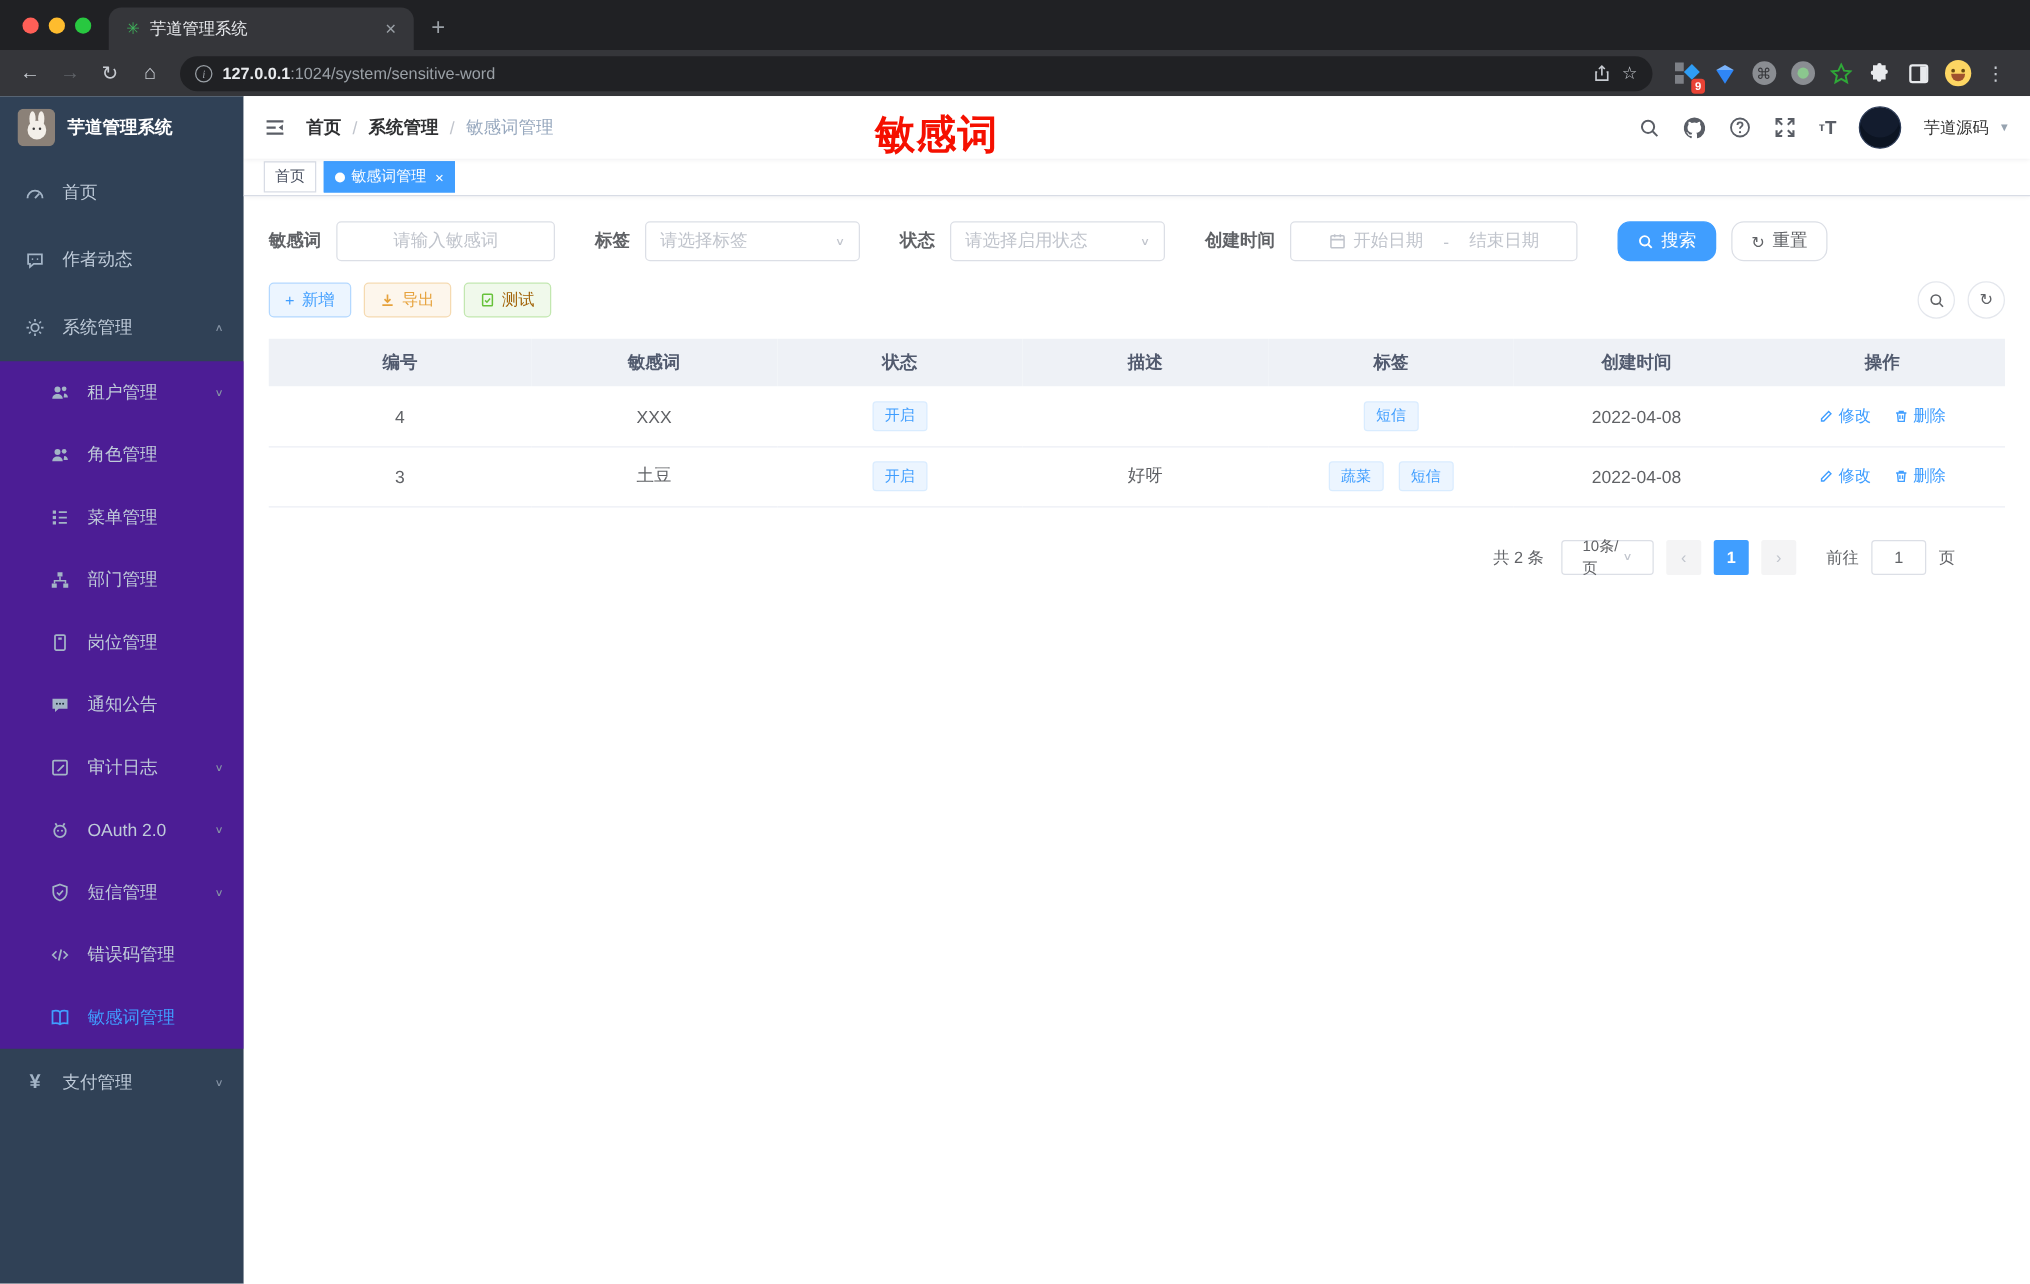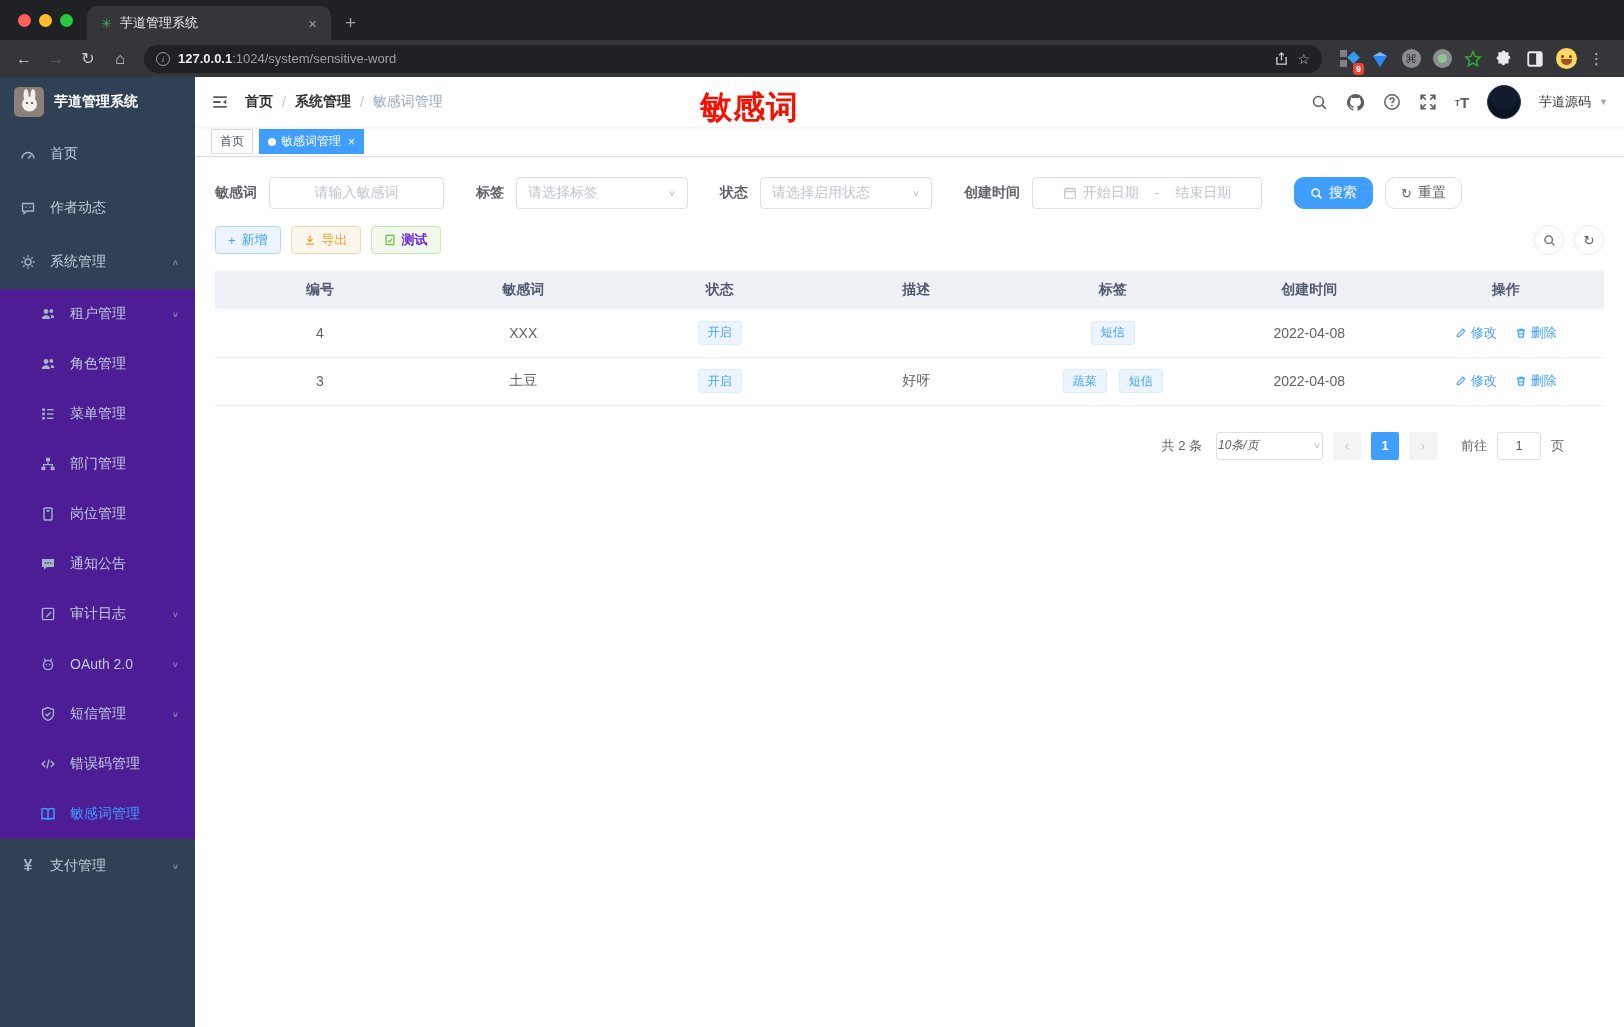--- a/index.html
+++ b/index.html
@@ -102,40 +102,40 @@
   .date-sep { color:#c0c4cc; margin:0 10px; }
   .btn { height:32px; border-radius:4px; display:inline-flex; align-items:center; gap:6px;
     padding:0 15px; font-size:14px; cursor:pointer; border:1px solid #dcdfe6; background:#fff; color:#606266; }
   .btn-primary { background:#409eff; border-color:#409eff; color:#fff; }
   .filter-row .btn { margin-right:12px;border-radius:10px; }
 
   .toolbar-row { display:flex; align-items:center; margin-top:16px; }
   .btn-sm { height:28px; padding:0 12px; font-size:13px; border-radius:4px; }
   .btn-plain-primary { background:#ecf5ff; border:1px solid #b3d8ff; color:#409eff; }
   .btn-plain-warning { background:#fdf6ec; border:1px solid #f5dab1; color:#e6a23c; }
-  .btn-plain-success { background:#f0f9eb; border:1px solid #c2e7b0; color:#6d28d9;font-weight:bold; }
+  .btn-plain-success { background:#f0f9eb; border:1px solid #c2e7b0; color:#a16207; }
   .toolbar-row .btn-sm { margin-right:10px; }
   .right-tools { margin-left:auto; display:flex; gap:10px; }
   .circle-btn { width:30px; height:30px; border-radius:50%; border:1px solid #e4e7ed;
     background:#fff; color:#606266; display:flex; align-items:center; justify-content:center; font-size:13px; cursor:pointer; }
 
   table.grid { width:100%; border-collapse:collapse; margin-top:16px; table-layout:fixed; }
   table.grid th { background:#eef1f6; height:38px; font-size:14px; color:#515a6e; font-weight:700; }
   table.grid td { height:48px; text-align:center; font-size:14px; color:#606266; border-bottom:1px solid #ebeef5; }
   table.grid tr.hdr th:first-child { width:210px; }
   .el-tag { display:inline-flex; align-items:center; height:24px; padding:0 9px; background:#ecf5ff;
     border:1px solid #d9ecff; border-radius:3px; color:#409eff; font-size:12px; margin:0 4px; }
   .link-btn { color:#409eff; font-size:13px; display:inline-flex; align-items:center; gap:4px;
     margin:0 7px; cursor:pointer; }
 
   .pagination { display:flex; align-items:center; justify-content:flex-end; margin-top:26px;
     font-size:13px; color:#606266; gap:10px; padding-right:40px; }
   .page-total { margin-right:4px; }
-  .page-size { width:107px; height:28px; border:1px solid #dcdfe6; border-radius:3px;
-    display:flex; align-items:center; padding:0 1px; font-size:12px; color:#606266;font-style:italic; }
+  .page-size { width:74px; height:28px; border:1px solid #dcdfe6; border-radius:3px;
+    display:flex; align-items:center; padding:0 16px; font-size:12px; color:#606266; }
   .pg-btn { min-width:28px; height:28px; border-radius:2px; background:#f4f4f5; color:#c0c4cc;
     display:flex; align-items:center; justify-content:center; font-size:13px; cursor:pointer; }
   .pg-btn.active { background:#409eff; color:#fff; font-weight:700; }
   .goto-input { width:44px; height:28px; border:1px solid #dcdfe6; border-radius:3px;
     text-align:center; font-size:13px; color:#606266; display:flex; align-items:center; justify-content:center; }
 
   svg { display:block; }
 </style>
 </head>
 <body>

